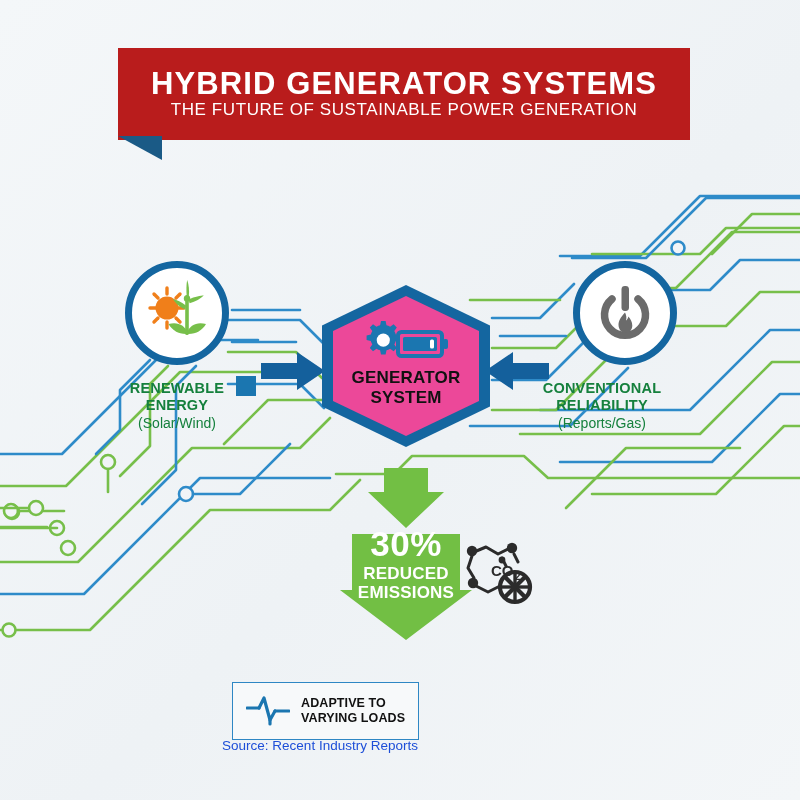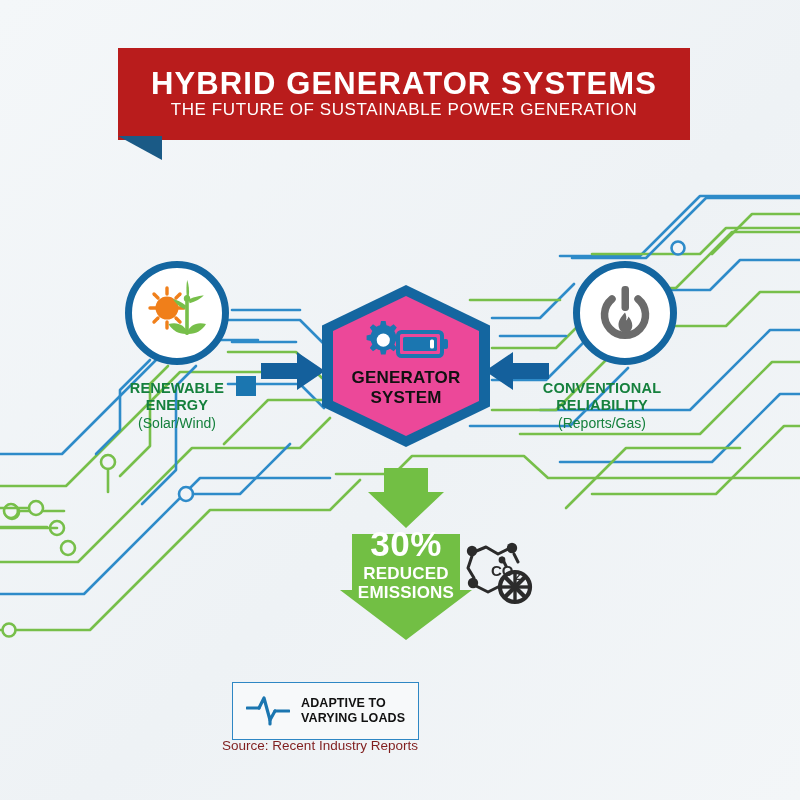--- a/index.html
+++ b/index.html
@@ -95,21 +95,21 @@
     border:1.6px solid #2e87c4;background:#f7f9fa;
     height:58px;box-sizing:border-box;
     display:flex;align-items:center;padding:0 13px;gap:11px;
   }
   .badge-text{
     color:#111111;font-weight:bold;font-size:12.5px;line-height:1.18;
     letter-spacing:.1px;white-space:pre-line;
   }
   .source{
     position:absolute;left:0;top:738px;width:640px;text-align:center;
-    color:#7f1d1d;font-size:13.5px;
+    color:#1d4ed8;font-size:13.5px;
   }
 </style>
 </head>
 <body>
 
 <div id="stage">
 
   <svg id="bgsvg" viewBox="0 0 800 800">
     <defs>
       <linearGradient id="bgGrad" x1="0" y1="0" x2="1" y2="1">

